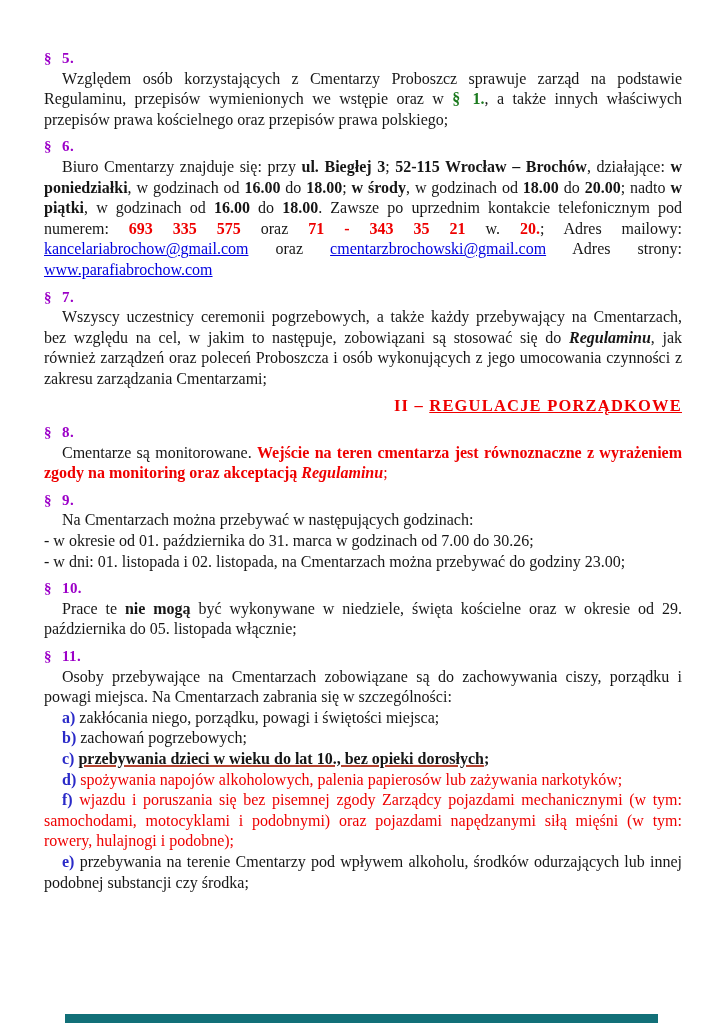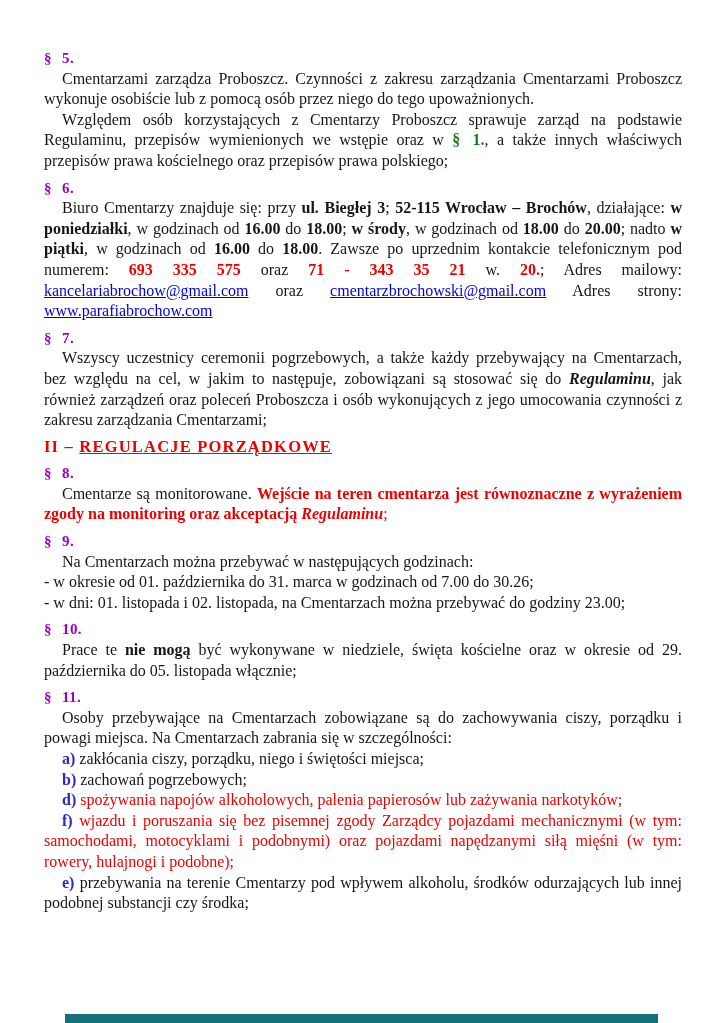--- a/index.html
+++ b/index.html
@@ -24,58 +24,58 @@
   .doc-body{font-size:16px;line-height:20.6px}
   p.para{margin:0;text-align:justify;text-indent:18px;hyphens:auto}
   p.para.noindent{text-indent:0}
   .marker{
     font-weight:700;color:var(--purple);
     margin-top:6px;font-size:15px;
     word-spacing:6px;letter-spacing:.4px;
   }
   .doc-body > .marker:first-child{margin-top:0}
   .heading{
-    margin-top:6px;text-align:left;color:var(--red);
+    margin-top:6px;text-align:right;color:var(--red);
     font-weight:700;font-size:16.5px;letter-spacing:1.2px;
   }
   .heading .u{text-decoration:underline}
   .s-b{font-weight:700}
   .s-bi{font-weight:700;font-style:italic}
   .s-red{color:var(--red)}
   .s-redb{color:var(--red);font-weight:700}
   .s-redbi{color:var(--red);font-weight:700;font-style:italic}
   .s-green{color:var(--green);font-weight:700;word-spacing:4px}
   .s-blue{color:var(--blue);font-weight:700}
   a.s-link{color:var(--link);text-decoration:underline;cursor:pointer}
   .s-bu{font-weight:700;text-decoration:underline;text-decoration-color:var(--uline);text-decoration-thickness:1.5px}
   .footer-bar{position:absolute;left:65px;bottom:0;width:593px;height:9px;background:var(--teal)}
 </style>
 </head>
 <body>
 
 <main class="doc">
   <div class="doc-body">
       <div class="marker">§ 5.</div>
-      <p class="para"><span>Cmentarzami zarządza Proboszcz. Czynności z zakresu zarządzania Cmentarzami Proboszcz wykonuje osobiście lub z pomocą osób przez niego do tego upoważnionych.</span></p>
       <p class="para"><span>Względem osób korzystających z Cmentarzy Proboszcz sprawuje zarząd na podstawie Regulaminu, przepisów wymienionych we wstępie oraz w </span><span class="s-green">§ 1.</span><span>, a także innych właściwych przepisów prawa kościelnego oraz przepisów prawa polskiego;</span></p>
       <div class="marker">§ 6.</div>
       <p class="para"><span>Biuro Cmentarzy znajduje się: przy </span><span class="s-b">ul. Biegłej 3</span><span>; </span><span class="s-b">52-115 Wrocław – Brochów</span><span>, działające: </span><span class="s-b">w poniedziałki</span><span>, w godzinach od </span><span class="s-b">16.00</span><span> do </span><span class="s-b">18.00</span><span>; </span><span class="s-b">w środy</span><span>, w godzinach od </span><span class="s-b">18.00</span><span> do </span><span class="s-b">20.00</span><span>; nadto </span><span class="s-b">w piątki</span><span>, w godzinach od </span><span class="s-b">16.00</span><span> do </span><span class="s-b">18.00</span><span>. Zawsze po uprzednim kontakcie telefonicznym pod numerem: </span><span class="s-redb">693 335 575</span><span> oraz </span><span class="s-redb">71 - 343 35 21</span><span> w. </span><span class="s-redb">20.</span><span>; Adres mailowy: </span><a class="s-link">kancelariabrochow@gmail.com</a><span> oraz </span><a class="s-link">cmentarzbrochowski@gmail.com</a><span> Adres strony: </span><a class="s-link">www.parafiabrochow.com</a></p>
       <div class="marker">§ 7.</div>
       <p class="para"><span>Wszyscy uczestnicy ceremonii pogrzebowych, a także każdy przebywający na Cmentarzach, bez względu na cel, w jakim to następuje, zobowiązani są stosować się do </span><span class="s-bi">Regulaminu</span><span>, jak również zarządzeń oraz poleceń Proboszcza i osób wykonujących z jego umocowania czynności z zakresu zarządzania Cmentarzami;</span></p>
       <div class="heading"><span>II – </span><span class="u">REGULACJE PORZĄDKOWE</span></div>
       <div class="marker">§ 8.</div>
       <p class="para"><span>Cmentarze są monitorowane. </span><span class="s-redb">Wejście na teren cmentarza jest równoznaczne z wyrażeniem zgody na monitoring oraz akceptacją </span><span class="s-redbi">Regulaminu</span><span class="s-red">;</span></p>
       <div class="marker">§ 9.</div>
       <p class="para"><span>Na Cmentarzach można przebywać w następujących godzinach:</span></p>
       <p class="para noindent"><span>- w okresie od 01. października do 31. marca w godzinach od 7.00 do 30.26;</span></p>
       <p class="para noindent"><span>- w dni: 01. listopada i 02. listopada, na Cmentarzach można przebywać do godziny 23.00;</span></p>
       <div class="marker">§ 10.</div>
       <p class="para"><span>Prace te </span><span class="s-b">nie mogą</span><span> być wykonywane w niedziele, święta kościelne oraz w okresie od 29. października do 05. listopada włącznie;</span></p>
       <div class="marker">§ 11.</div>
       <p class="para"><span>Osoby przebywające na Cmentarzach zobowiązane są do zachowywania ciszy, porządku i powagi miejsca. Na Cmentarzach zabrania się w szczególności:</span></p>
-      <p class="para"><span class="s-blue">a)</span><span> zakłócania ciszy, porządku, niego i świętości miejsca;</span></p>
+      <p class="para"><span class="s-blue">a)</span><span> zakłócania niego, porządku, powagi i świętości miejsca;</span></p>
       <p class="para"><span class="s-blue">b)</span><span> zachowań pogrzebowych;</span></p>
+      <p class="para"><span class="s-blue">c)</span><span> </span><span class="s-bu">przebywania dzieci w wieku do lat 10., bez opieki dorosłych</span><span class="s-b">;</span></p>
       <p class="para"><span class="s-blue">d)</span><span> </span><span class="s-red">spożywania napojów alkoholowych, palenia papierosów lub zażywania narkotyków;</span></p>
       <p class="para"><span class="s-blue">f)</span><span> </span><span class="s-red">wjazdu i poruszania się bez pisemnej zgody Zarządcy pojazdami mechanicznymi (w tym: samochodami, motocyklami i podobnymi) oraz pojazdami napędzanymi siłą mięśni (w tym: rowery, hulajnogi i podobne);</span></p>
       <p class="para"><span class="s-blue">e)</span><span> przebywania na terenie Cmentarzy pod wpływem alkoholu, środków odurzających lub innej podobnej substancji czy środka;</span></p>
     </div>
 </main>
 <div class="footer-bar"></div>
 
 </body></html>

